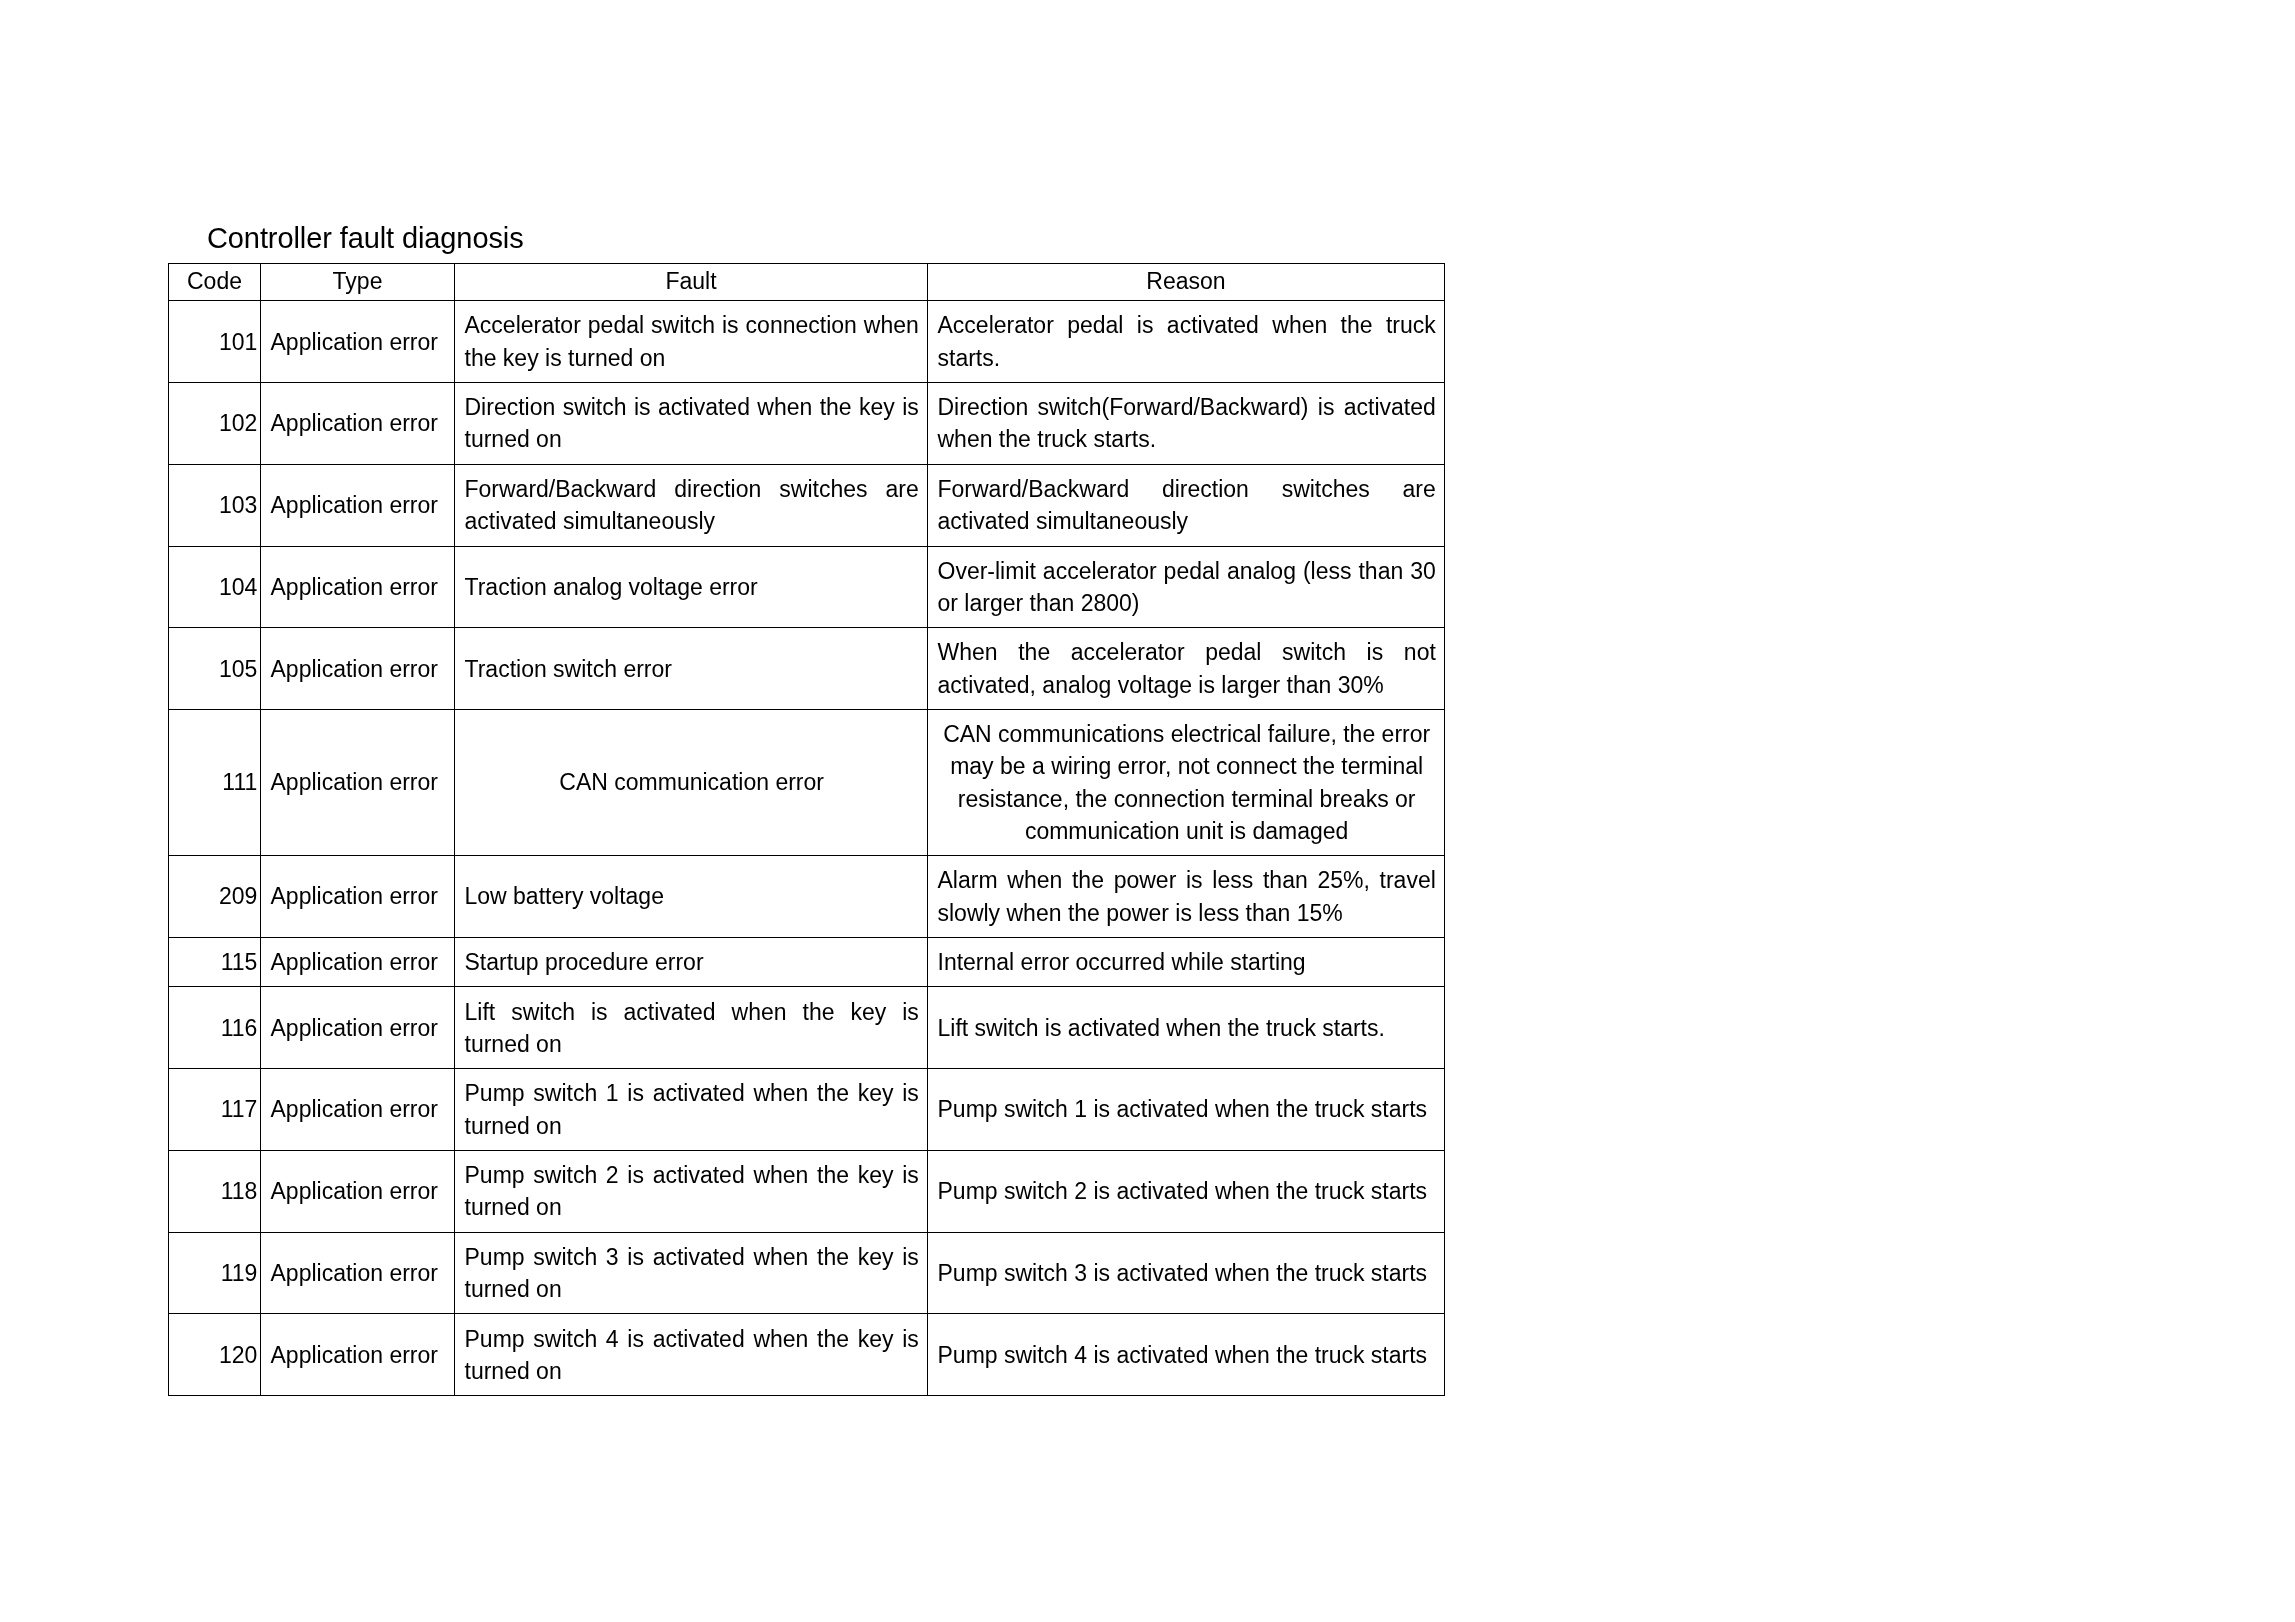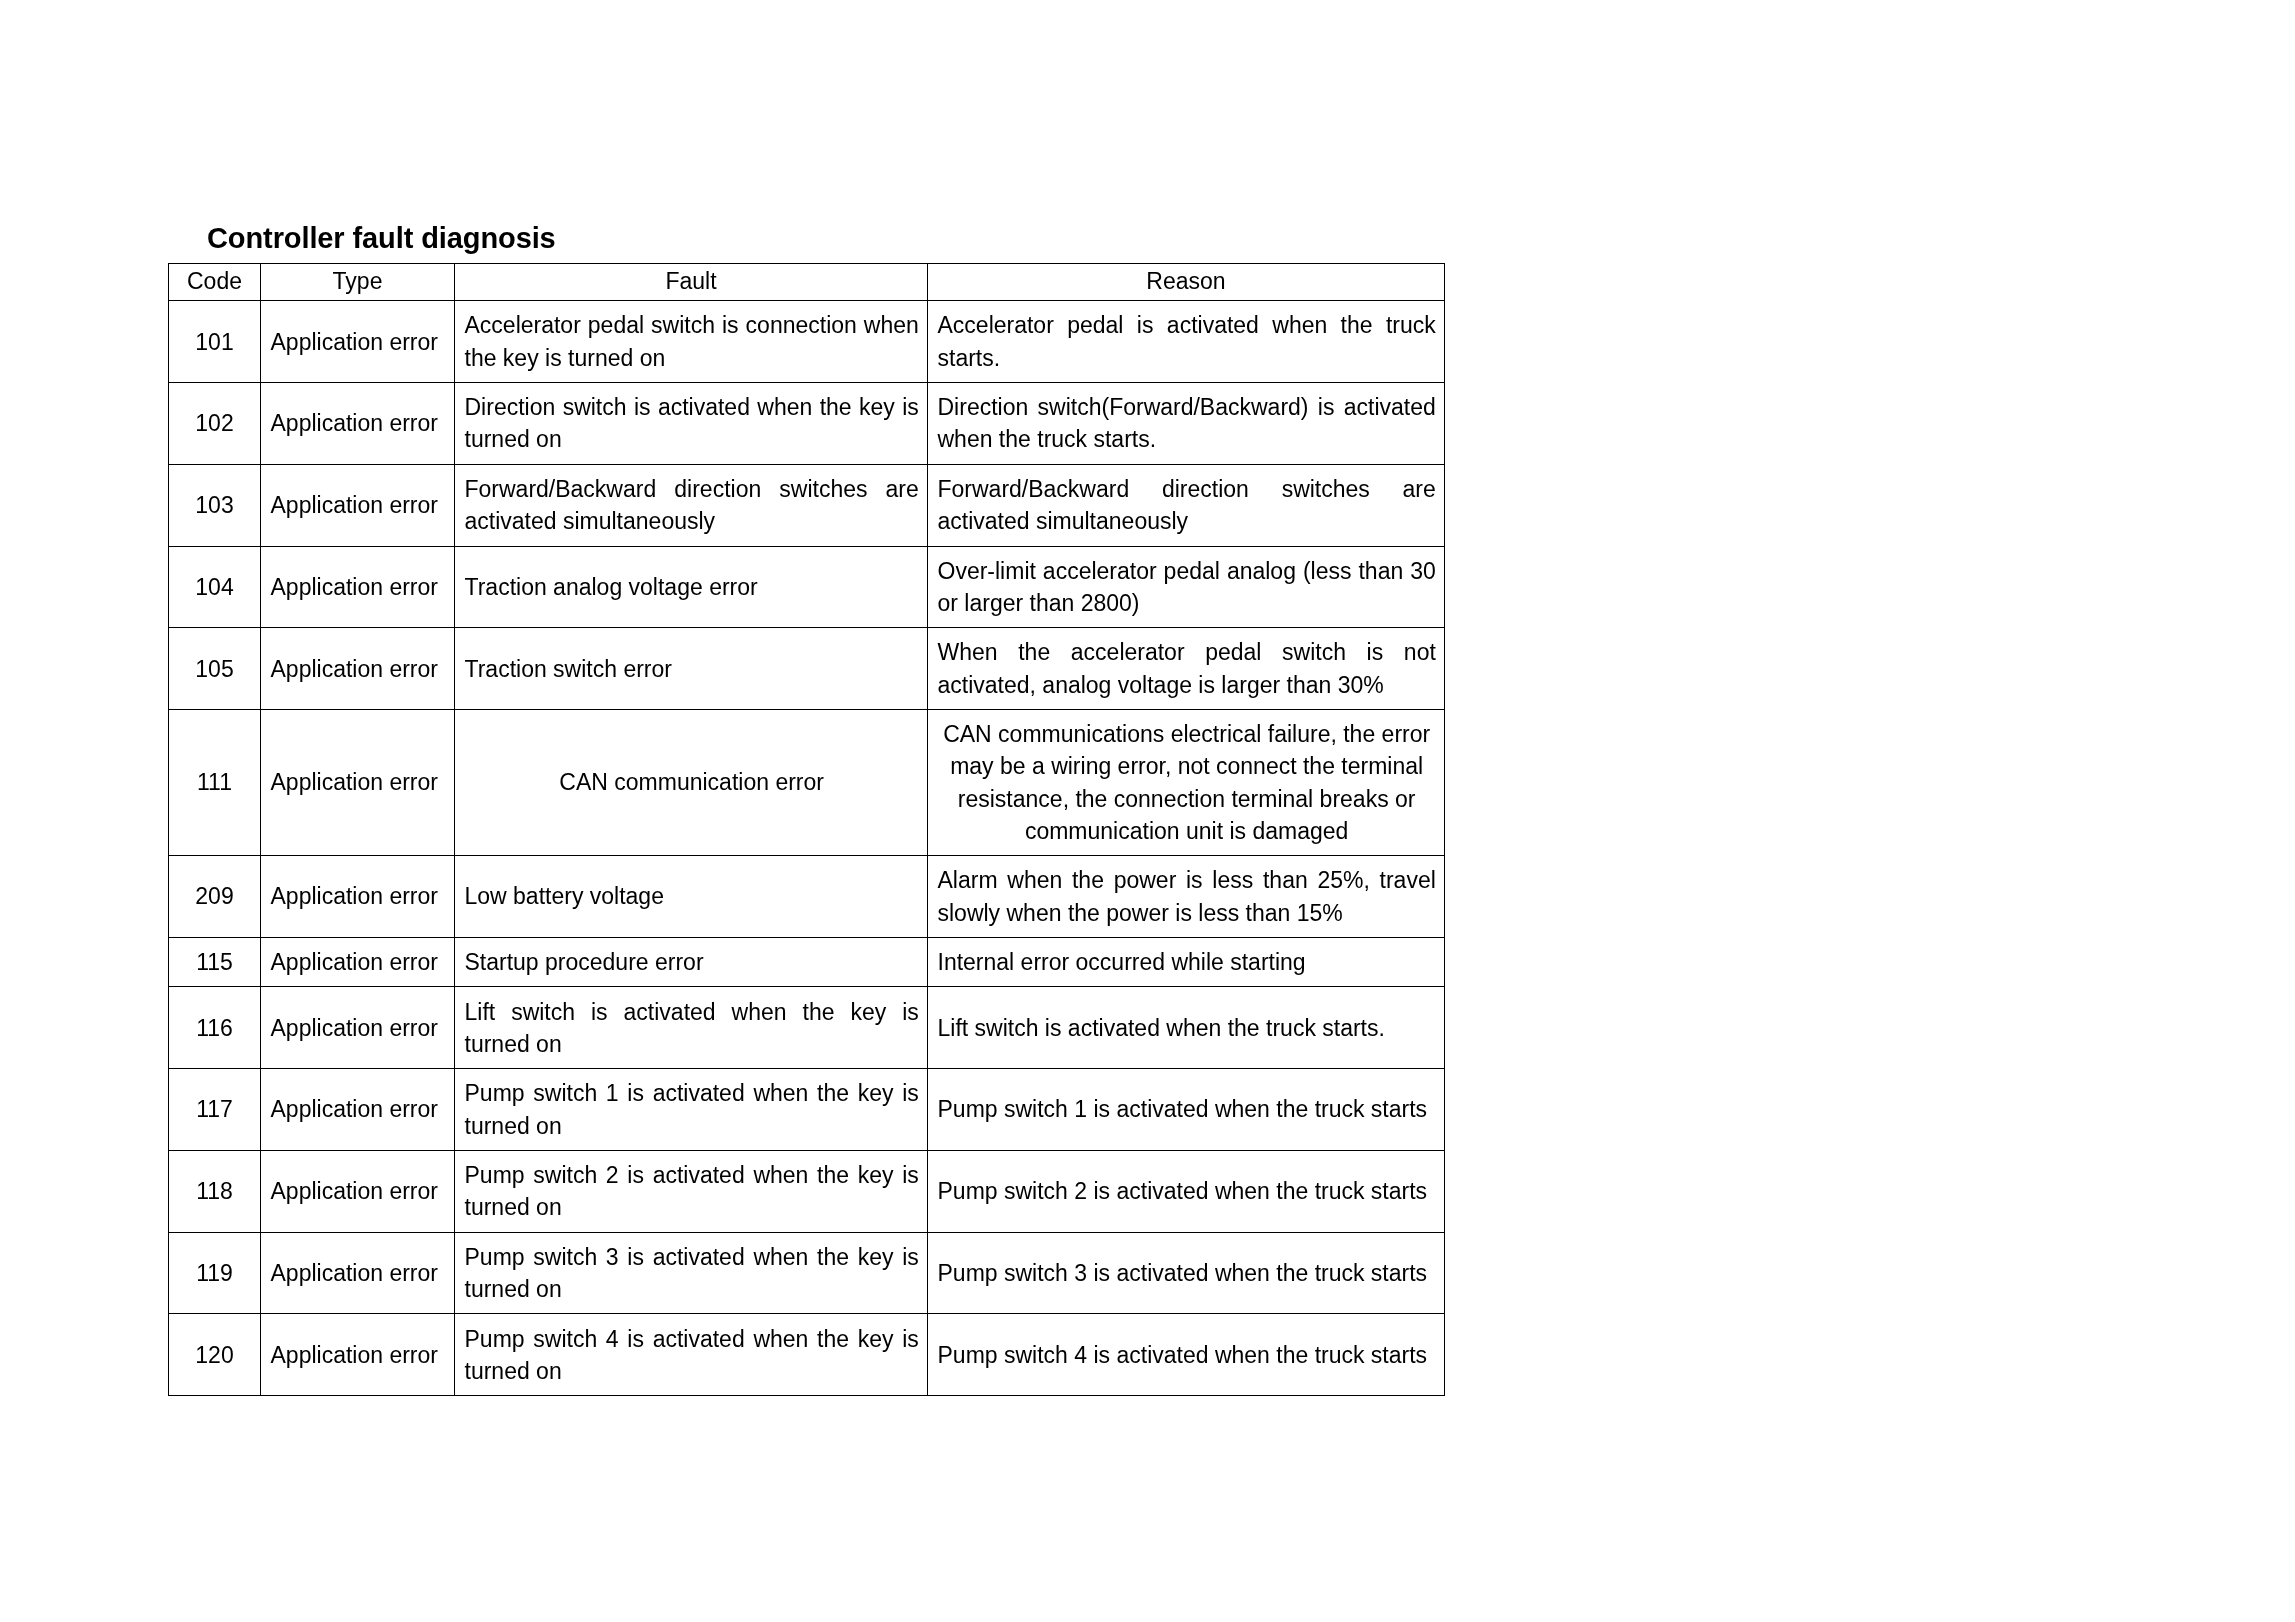--- a/index.html
+++ b/index.html
@@ -22,21 +22,21 @@
     height: 1622px;
     background: #ffffff;
   }
 
   
   .doc-title {
     position: absolute;
     left: 207px;
     top: 222px;
     font-size: 29px;
-    font-weight: bold;
+    font-weight: normal;
     line-height: 1.12;
     letter-spacing: -0.1px;
     white-space: nowrap;
   }
 
   
   .fault-table {
     position: absolute;
     left: 168px;
     top: 263px;
@@ -63,21 +63,21 @@
   .fault-table thead th {
     height: 30px;
     font-weight: normal;
     text-align: center;
     padding: 1.4px 5.5px 2.7px 5.5px;
     margin-left: 14px;
   }
 
   
   td.cell-code {
-    text-align: center;
+    text-align: right;
     padding: 6.8px 2.7px;
   }
   td.cell-type {
     text-align: left;
     padding: 6.8px 6.8px 6.8px 9.5px;
   }
   td.cell-fault,
   td.cell-reason {
     text-align: justify;
     text-justify: inter-word;

